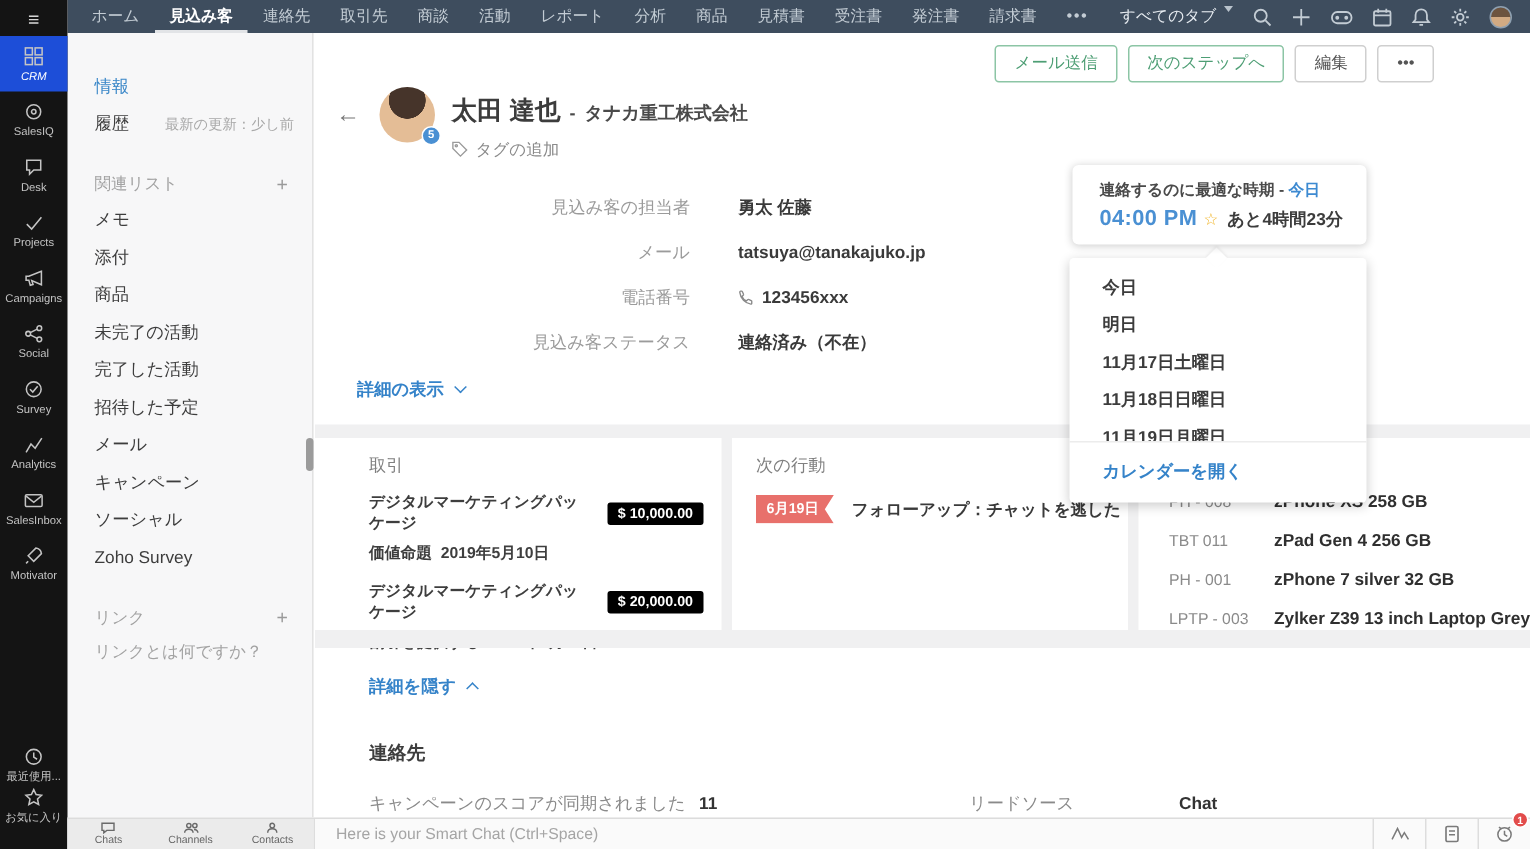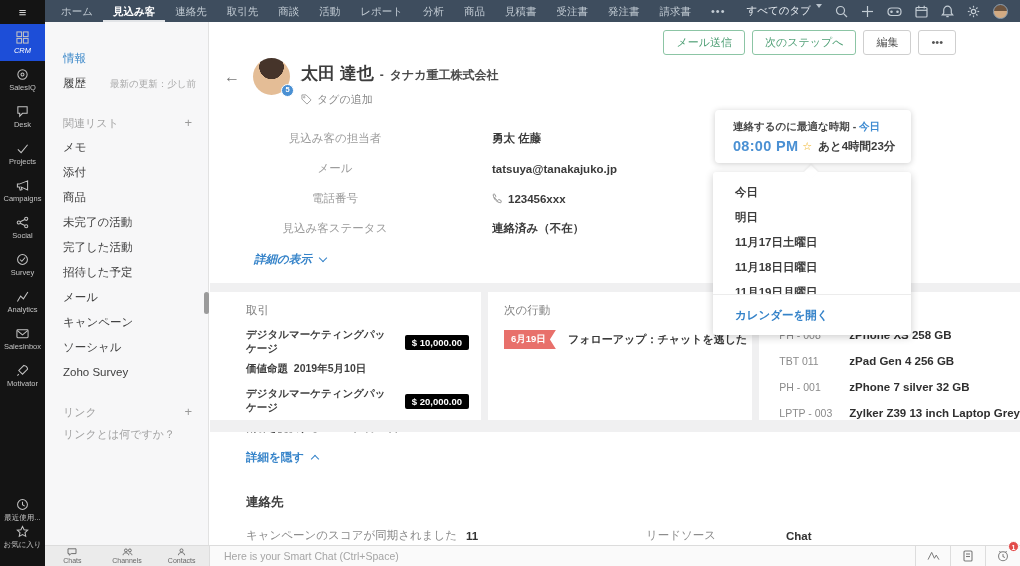--- a/index.html
+++ b/index.html
@@ -53,26 +53,26 @@
   .lead-head-text { margin-left:11px; padding-top:4px; }
   .lead-title { display:flex; align-items:baseline; gap:6px; }
   .lead-name { font-size:17px; color:#3c3c3c; font-weight:600; }
   .lead-sep { font-size:12px; color:#4a4a4a; font-weight:bold; }
   .lead-company { font-size:12px; color:#4a4a4a; font-weight:bold; }
   .add-tag { margin-top:7px; color:#8a8a8a; font-size:11px; display:flex; align-items:center; gap:5px; cursor:pointer; }
   .add-tag svg { stroke:#9a9a9a; fill:none; display:block; }
 
   .fields { position:absolute; top:106px; left:0; }
   .field-row { display:flex; align-items:center; height:21px; margin-bottom:9px; }
-  .field-label { width:250px; text-align:center; color:#9b9b9b; font-size:11.5px; }
+  .field-label { width:250px; text-align:right; color:#9b9b9b; font-size:11.5px; }
   .field-value { margin-left:32px; font-weight:bold; font-size:11.5px; color:#3a3a3a; display:flex; align-items:center; gap:5px; }
   .field-value svg { stroke:#8a8a8a; fill:none; display:block; }
 
   .toggle-link { color:#3583c9; font-weight:600; font-size:11.5px; display:flex; align-items:center; gap:8px; cursor:pointer; }
-  .show-details { position:absolute; top:230px; left:44px;font-style:italic; }
+  .show-details { position:absolute; top:230px; left:28px; }
   .hide-details { position:absolute; top:428px; left:36px; }
   .chev { width:6px; height:6px; border-right:1.5px solid currentColor; border-bottom:1.5px solid currentColor; display:inline-block; }
   .chev.down { transform:rotate(45deg); margin-top:-3px; }
   .chev.up { transform:rotate(-135deg); margin-top:3px; }
 
   .mid { position:absolute; top:261px; left:0; right:0; height:137px; background:#f0f0f1; padding-top:9px; display:flex; gap:7px; }
   .card { background:#fff; height:128px; }
   .card1 { width:277px; padding:11px 12px 0 36px; }
   .card2 { width:271px; padding:11px 0 0 16px; }
   .card3 { flex:1; padding:0 0 0 20px; position:relative; }
@@ -463,21 +463,21 @@
       <span class="cf-value">Chat</span>
     </div>
   </div>
 
   <div class="bt-card">
     <div class="bt-line1">
       <span>連絡するのに最適な時期 -</span>
       <span class="bt-hl">今日</span>
     </div>
     <div class="bt-line2">
-      <span class="bt-time">08:00 PM</span>
+      <span class="bt-time">04:00 PM</span>
       <span class="bt-star">☆</span>
       <span class="bt-remaining">あと4時間23分</span>
     </div>
   </div>
   <div class="bt-caret"></div>
   <div class="bt-dd">
     <div class="bt-options">
       <div class="bt-opt">今日</div>
       <div class="bt-opt">明日</div>
       <div class="bt-opt">11月17日土曜日</div>

